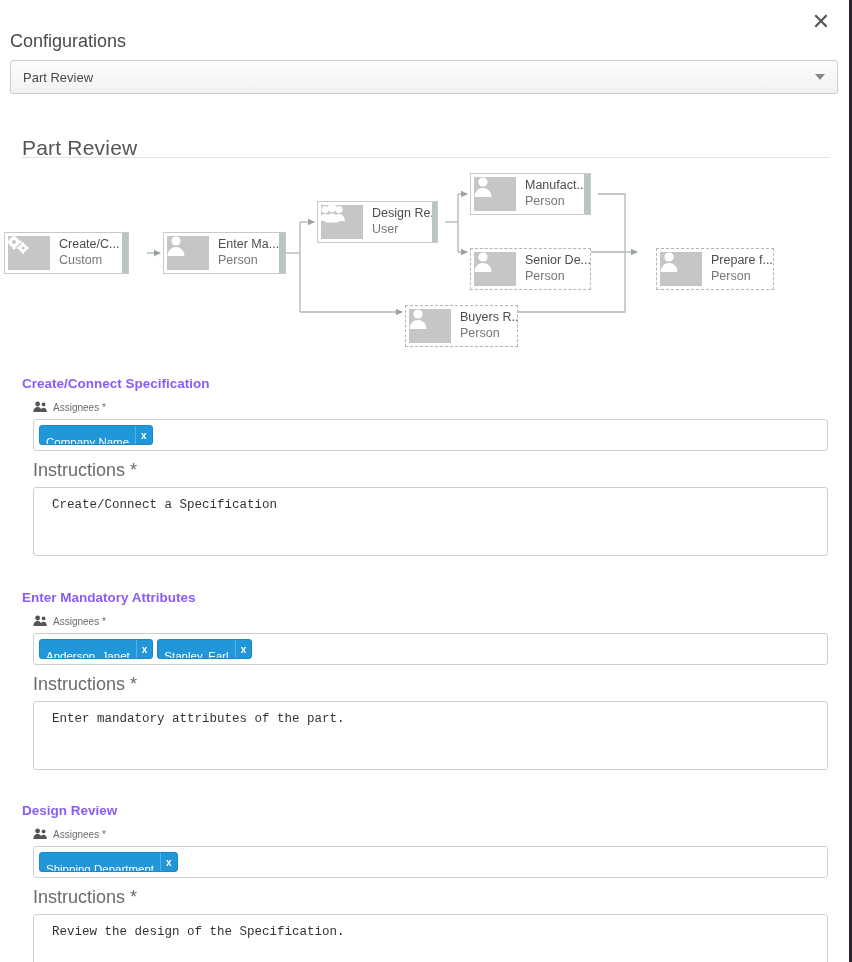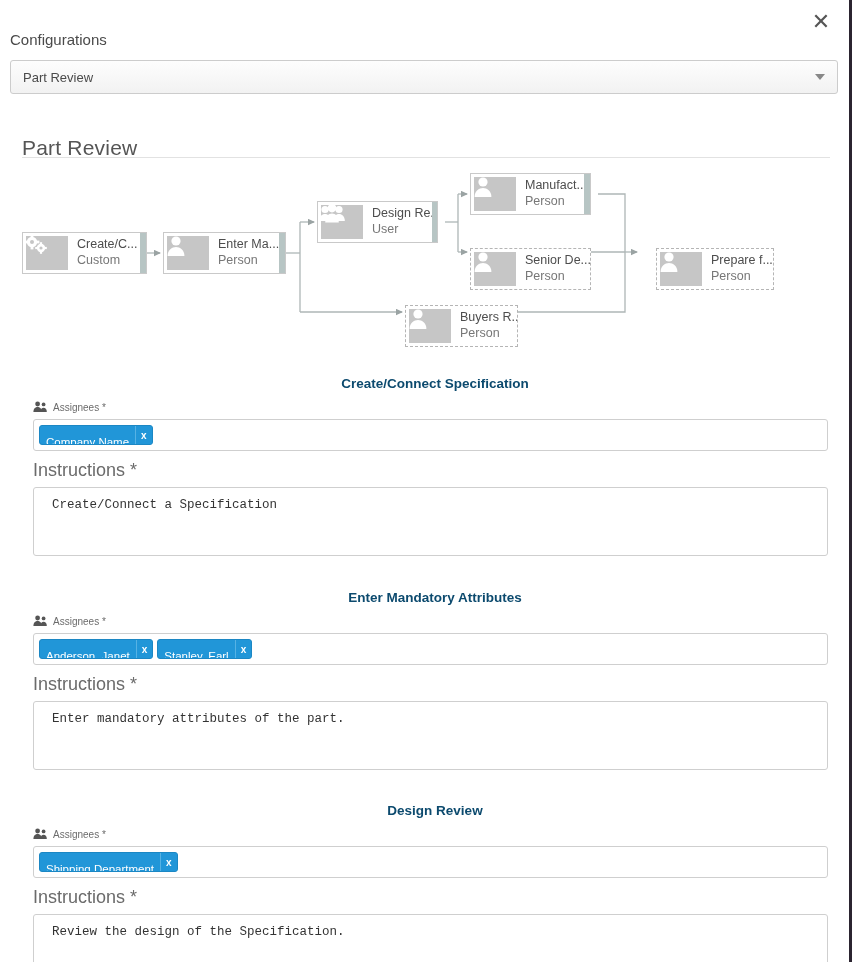--- a/index.html
+++ b/index.html
@@ -28,21 +28,21 @@
     color: #555; font-size: 22px; line-height: 1;
     cursor: pointer; background: none; border: none;
     font-family: "Liberation Sans", sans-serif;
     padding: 0;
   }
 
   
   .cfg-label {
     position: absolute;
     left: 10px; top: 31px;
-    font-size: 15px; color: #4a4a4a;
+    font-size: 18px; color: #4a4a4a;
   }
   .cfg-select {
     position: absolute;
     left: 10px; top: 60px;
     width: 828px; height: 34px;
     background: linear-gradient(to bottom, #fdfdfd 0%, #f2f2f2 100%);
     border: 1px solid #cccccc;
     border-radius: 3px;
     display: flex; align-items: center;
     padding: 0 12px;
@@ -107,23 +107,22 @@
     font-size: 12.5px; color: #777; line-height: 1.25;
     white-space: nowrap;
   }
   .node .edgebar {
     width: 7px; background: #b7c5c4; margin-left: auto;
   }
 
   
   .section { position: absolute; left: 0; width: 852px; }
   .sec-title {
-    font-size: 13.5px; color: #0c4a6e; font-weight: bold;
+    font-size: 13.5px; color: #8b5cf6; font-weight: bold;
     margin: 0 4px 10px 22px;
-    text-align: center;
   }
   .field-label {
     font-size: 10px; color: #6b6b6b;
     margin: 0 0 6px 33px;
     display: flex; align-items: center; gap: 6px;
   }
   .users-icon { display: inline-block; width: 14px; height: 12px; }
   .tagbox {
     margin-left: 33px;
     width: 795px;
@@ -216,21 +215,21 @@
         <path d="M598,34 L625,34 L625,92"></path>
 
         <path d="M591,92 L625,92"></path>
 
         <path d="M625,92 L637,92" marker-end="url(#ar)"></path>
 
         <path d="M518,152 L625,152 L625,92"></path>
       </g>
     </svg>
 
-    <div class="node" style="left:22px; top:72px; width:125px; height:42px;">
+    <div class="node" style="left:4px; top:72px; width:125px; height:42px;">
       <span class="thumb">
         <svg width="26" height="22" viewBox="0 0 26 22" fill="#ffffff">
           <circle cx="9" cy="9" r="5.2"></circle>
             <circle cx="9" cy="9" r="2" fill="#c6c6c6"></circle>
           <rect x="7.6" y="1.6" width="2.8" height="3"></rect>
             <rect x="7.6" y="13.4" width="2.8" height="3"></rect>
           <rect x="1.6" y="7.6" width="3" height="2.8"></rect>
             <rect x="13.4" y="7.6" width="3" height="2.8"></rect>
           <circle cx="18" cy="15" r="4.2"></circle>
             <circle cx="18" cy="15" r="1.6" fill="#c6c6c6"></circle>

